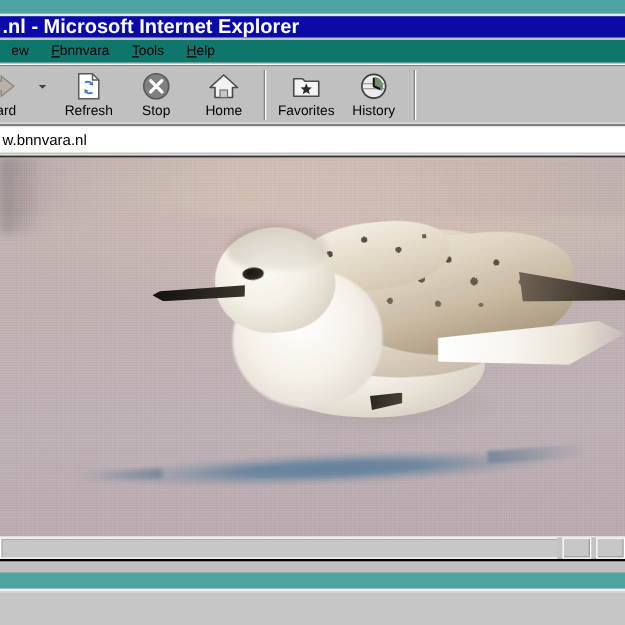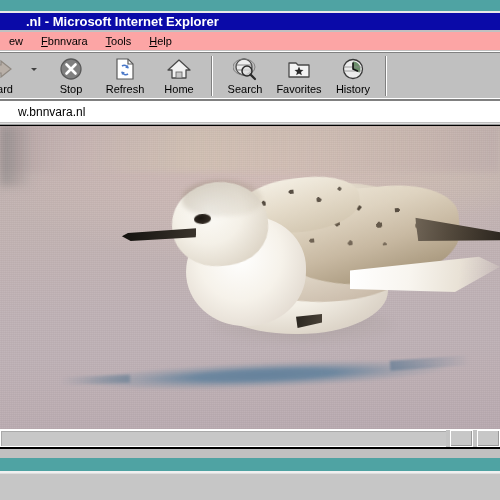--- a/index.html
+++ b/index.html
@@ -26,30 +26,30 @@
     position:absolute; left:0; top:13px; width:500px; height:445px;
     background:#c0c0c0;
   }
 
   
   .titlebar {
     position:relative; height:17px; background:#0a0aa8;
     display:flex; align-items:center; overflow:hidden;
   }
   .titlebar-text {
-    color:#ffffff; font-weight:bold; font-size:13px;
-    white-space:nowrap; padding-left:2px; letter-spacing:0px;margin-left:24px;
+    color:#ffffff; font-weight:bold; font-size:16px;
+    white-space:nowrap; padding-left:2px; letter-spacing:0px;
   }
   .titlebar-under {
     height:2px; background:#c0c0c0;
   }
 
   
   .menubar {
-    height:19px; background:#fca5a5;
+    height:19px; background:#0f766e;
     display:flex; align-items:center; gap:0px;
     padding-left:0px;
     border-bottom:1px solid #c0c0c0;
   }
   .menu-item {
     padding:2px 9px; font-size:11px; color:#000; white-space:nowrap;
   }
   .menu-item u { text-decoration:underline; }
   .menubar-sep {
     height:1px; background:#808080;
@@ -87,21 +87,21 @@
   }
   .toolbar-bot2 { height:1px; background:#808080; }
 
   
   .addrwrap {
     height:22px; background:#ffffff; position:relative;
     border-top:1px solid #808080;
     display:flex; align-items:center;
   }
   .addr-text {
-    font-size:12px; color:#000; padding-left:18px; white-space:nowrap;
+    font-size:12px; color:#000; padding-left:2px; white-space:nowrap;
   }
   .addr-divider { height:1px; background:#c0c0c0; }
   .addr-divider2 { height:2px; background:#dcdcdc; border-bottom:1px solid #9a9a9a; }
 
   
   .docarea {
     position:relative; width:500px; height:304px; overflow:hidden;
     border-top:1px solid #000;
   }
   .photo {
@@ -323,65 +323,54 @@
         </svg>
       </div>
       <div class="tb-label">ward</div>
     </div>
     <div style="width:20px;display:flex;align-items:center;justify-content:center;padding-top:14px;">
       <div class="tb-caret-sm"></div>
     </div>
 
     <div class="tb-btn">
       <div class="tb-ico">
-        <svg width="24" height="24" viewBox="0 0 24 24">
-          <circle cx="12" cy="12" r="10" fill="#808080" stroke="#5a5a5a" stroke-width="1.3"></circle>
-          <path d="M7.5 7.5 L16.5 16.5 M16.5 7.5 L7.5 16.5" stroke="#ffffff" stroke-width="2.6" stroke-linecap="round"></path>
-        </svg>
-      </div>
-      <div class="tb-label">Stop</div>
-    </div>
-
-    <div class="tb-btn">
-      <div class="tb-ico">
         <svg width="22" height="24" viewBox="0 0 22 24">
           <path d="M3 2 h11 l5 5 v15 H3 z" fill="#ffffff" stroke="#5a5a5a" stroke-width="1.2"></path>
           <path d="M14 2 v5 h5" fill="none" stroke="#5a5a5a" stroke-width="1.2"></path>
           <path d="M8 9 a4 4 0 0 1 6 2" fill="none" stroke="#4a78c8" stroke-width="1.6"></path>
           <path d="M14 8 l0.6 3.4 -3.4 -0.6 z" fill="#4a78c8"></path>
           <path d="M14 17 a4 4 0 0 1 -6 -2" fill="none" stroke="#4a78c8" stroke-width="1.6"></path>
           <path d="M8 18 l-0.6 -3.4 3.4 0.6 z" fill="#4a78c8"></path>
         </svg>
       </div>
       <div class="tb-label">Refresh</div>
     </div>
 
     <div class="tb-btn">
       <div class="tb-ico">
+        <svg width="24" height="24" viewBox="0 0 24 24">
+          <circle cx="12" cy="12" r="10" fill="#808080" stroke="#5a5a5a" stroke-width="1.3"></circle>
+          <path d="M7.5 7.5 L16.5 16.5 M16.5 7.5 L7.5 16.5" stroke="#ffffff" stroke-width="2.6" stroke-linecap="round"></path>
+        </svg>
+      </div>
+      <div class="tb-label">Stop</div>
+    </div>
+
+    <div class="tb-btn">
+      <div class="tb-ico">
         <svg width="26" height="24" viewBox="0 0 26 24">
           <path d="M13 3 L24 13 H20 V21 H6 V13 H2 z" fill="#f2f2f2" stroke="#4a4a4a" stroke-width="1.3" stroke-linejoin="round"></path>
           <rect x="10" y="15" width="6" height="6" fill="#c8c8c8" stroke="#6a6a6a" stroke-width="0.9"></rect>
         </svg>
       </div>
       <div class="tb-label">Home</div>
     </div>
 
     <div class="tb-sep"></div>
 
-    <div class="tb-btn">
-      <div class="tb-ico">
-        <svg width="24" height="24" viewBox="0 0 24 24">
-          <circle cx="11" cy="10" r="8" fill="#ededed" stroke="#4a4a4a" stroke-width="1.3"></circle>
-          <path d="M3.3 8 h15.4 M3.3 13 h15.4 M11 2 a11 8 0 0 0 0 16 M11 2 a11 8 0 0 1 0 16" fill="none" stroke="#7a7a7a" stroke-width="0.9"></path>
-          <circle cx="14" cy="14" r="5" fill="#dcdcdc" fill-opacity="0.8" stroke="#2a2a2a" stroke-width="1.5"></circle>
-          <path d="M17.6 17.6 L22 22" stroke="#2a2a2a" stroke-width="2.2" stroke-linecap="round"></path>
-        </svg>
-      </div>
-      <div class="tb-label">Search</div>
-    </div>
 
     <div class="tb-btn">
       <div class="tb-ico">
         <svg width="24" height="24" viewBox="0 0 24 24">
           <path d="M2 6 h7 l2 2 h11 v12 H2 z" fill="#f4f4f4" stroke="#4a4a4a" stroke-width="1.3" stroke-linejoin="round"></path>
           <path d="M12 9.5 l1.3 3.2 3.2 0.2 -2.5 2.2 0.8 3.2 -2.8 -1.8 -2.8 1.8 0.8 -3.2 -2.5 -2.2 3.2 -0.2 z" fill="#2a2a2a"></path>
         </svg>
       </div>
       <div class="tb-label">Favorites</div>
     </div>

